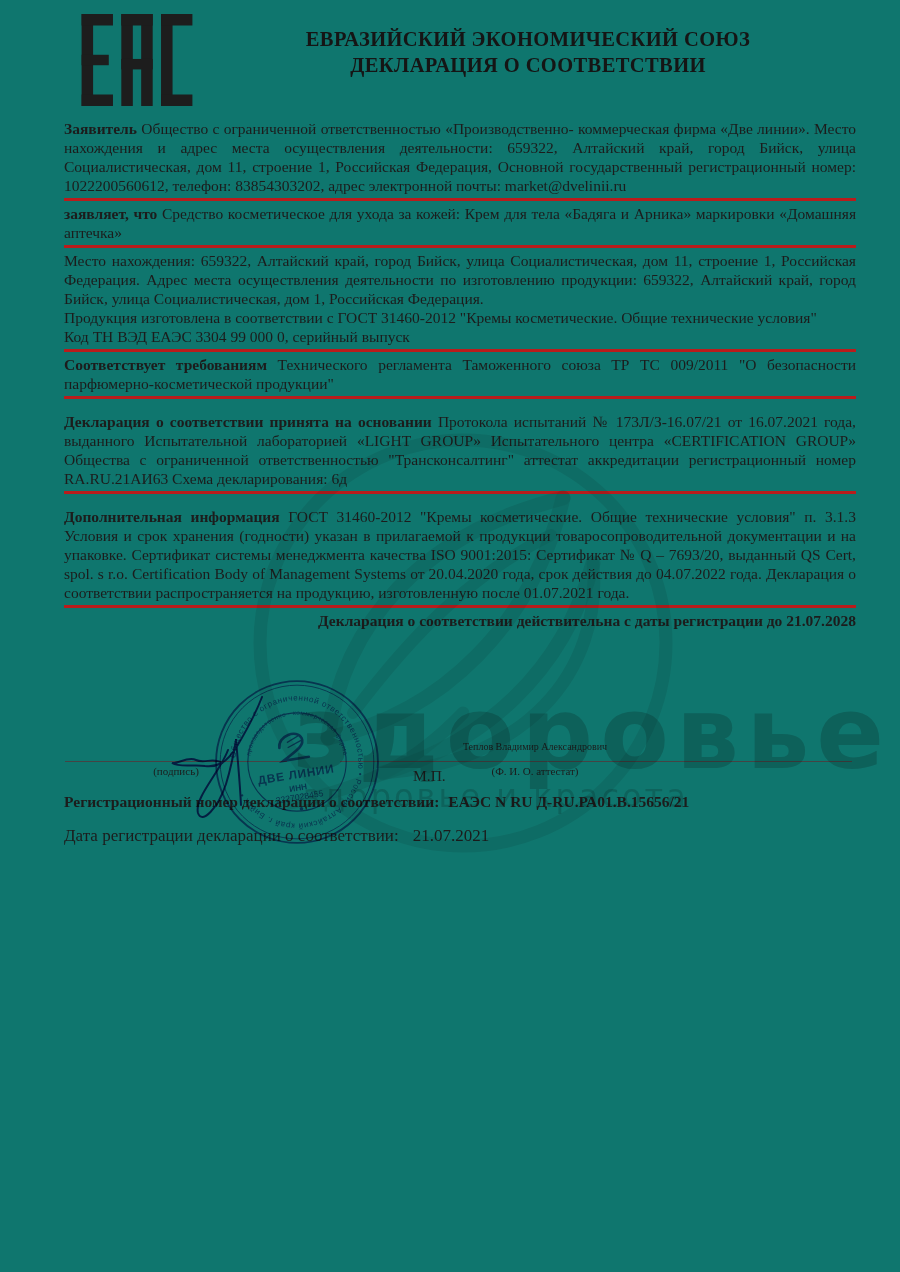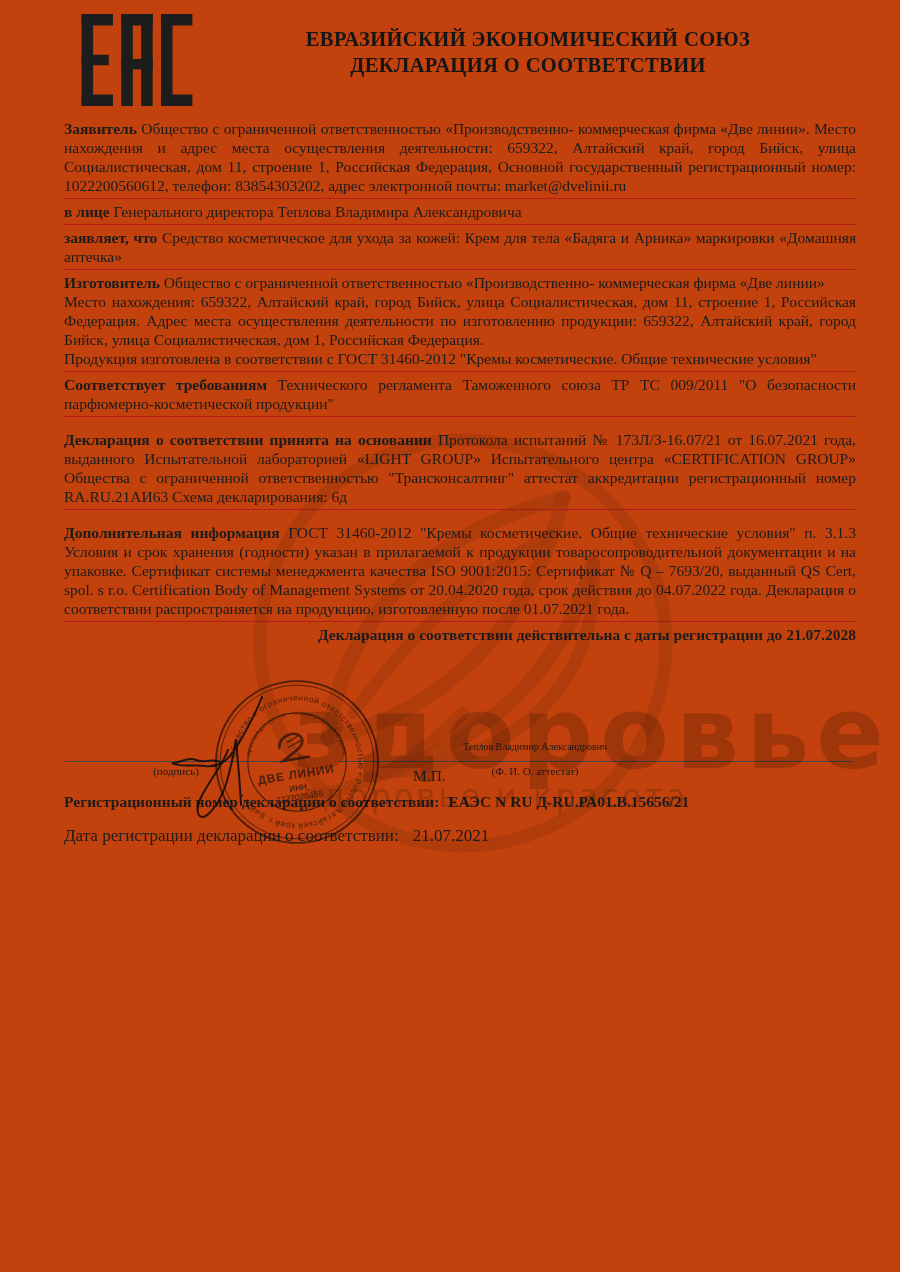--- a/index.html
+++ b/index.html
@@ -1,30 +1,30 @@
 <!DOCTYPE html>
 <html><head>
 <meta charset="utf-8">
 <style>
   html,body{margin:0;padding:0;background:#e8e8e8;}
   .page{
     position:relative;width:900px;height:1272px;margin:0 auto;
-    background:#c2410c;overflow:hidden;
+    background:#0f766e;overflow:hidden;
     font-family:"Liberation Serif","DejaVu Serif",serif;color:#1c1c1c;
   }
   .sr{position:absolute;width:1px;height:1px;overflow:hidden;clip:rect(0 0 0 0);}
   
   .logo{position:absolute;left:78px;top:14px;width:118px;height:92px;}
   .title{
     position:absolute;left:198px;top:26px;width:660px;text-align:center;
     font-weight:bold;font-size:20.5px;line-height:26px;letter-spacing:.4px;color:#151515;
   }
   
   .content{position:absolute;left:64px;top:116px;width:792px;font-size:15.5px;line-height:19px;}
-  .sec{border-bottom:1px solid #b91c1c;padding:3px 0 3px 0;}
+  .sec{border-bottom:3px solid #b91c1c;padding:3px 0 3px 0;}
   .sec:last-child{border-bottom:none;}
   .sec p{margin:0;text-align:justify;}
   .sec .lead{font-weight:bold;}
   .gap-top{padding-top:13px;}
   .validity p{font-weight:bold;text-align:right;}
   
   .mp{position:absolute;left:413px;top:741px;font-size:15.5px;margin-top:26px;}
   .fio-name{position:absolute;left:360px;top:741px;width:350px;text-align:center;font-size:10px;}
   .sigline-left{position:absolute;left:65px;top:761px;width:222px;border-top:1px solid #444;}
   .sigline-right{position:absolute;left:340px;top:761px;width:512px;border-top:1px solid #444;}
@@ -83,35 +83,30 @@
     <div>ДЕКЛАРАЦИЯ О СООТВЕТСТВИИ</div>
   </div>
 
   <div class="content">
 
     <div class="sec">
       <p><span class="lead">Заявитель</span>
       <span>Общество с ограниченной ответственностью «Производственно- коммерческая фирма «Две линии». Место нахождения и адрес места осуществления деятельности: 659322, Алтайский край, город Бийск, улица Социалистическая, дом 11, строение 1, Российская Федерация, Основной государственный регистрационный номер: 1022200560612, телефон: 83854303202, адрес электронной почты: market@dvelinii.ru</span></p>
     </div>
 
-    <div class="sec">
-      <p><span class="lead">в лице</span>
-      <span>Генерального директора Теплова Владимира Александровича</span></p>
-    </div>
 
     <div class="sec">
       <p><span class="lead">заявляет, что</span>
       <span>Средство косметическое для ухода за кожей: Крем для тела «Бадяга и Арника» маркировки «Домашняя аптечка»</span></p>
     </div>
 
     <div class="sec">
-      <p><span class="lead">Изготовитель</span>
-      <span>Общество с ограниченной ответственностью «Производственно- коммерческая фирма «Две линии»</span></p>
       <p>Место нахождения: 659322, Алтайский край, город Бийск, улица Социалистическая, дом 11, строение 1, Российская Федерация. Адрес места осуществления деятельности по изготовлению продукции: 659322, Алтайский край, город Бийск, улица Социалистическая, дом 1, Российская Федерация.</p>
       <p>Продукция изготовлена в соответствии с ГОСТ 31460-2012 "Кремы косметические. Общие технические условия"</p>
+      <p>Код ТН ВЭД ЕАЭС 3304 99 000 0, серийный выпуск</p>
     </div>
 
     <div class="sec">
       <p><span class="lead">Соответствует требованиям</span>
       <span>Технического регламента Таможенного союза ТР ТС 009/2011 "О безопасности парфюмерно-косметической продукции"</span></p>
     </div>
 
     <div class="sec gap-top">
       <p><span class="lead">Декларация о соответствии принята на основании</span>
       <span>Протокола испытаний № 173Л/З-16.07/21 от 16.07.2021 года, выданного Испытательной лабораторией «LIGHT GROUP» Испытательного центра «CERTIFICATION GROUP» Общества с ограниченной ответственностью "Трансконсалтинг" аттестат аккредитации регистрационный номер RA.RU.21АИ63 Схема декларирования: 6д</span></p>

